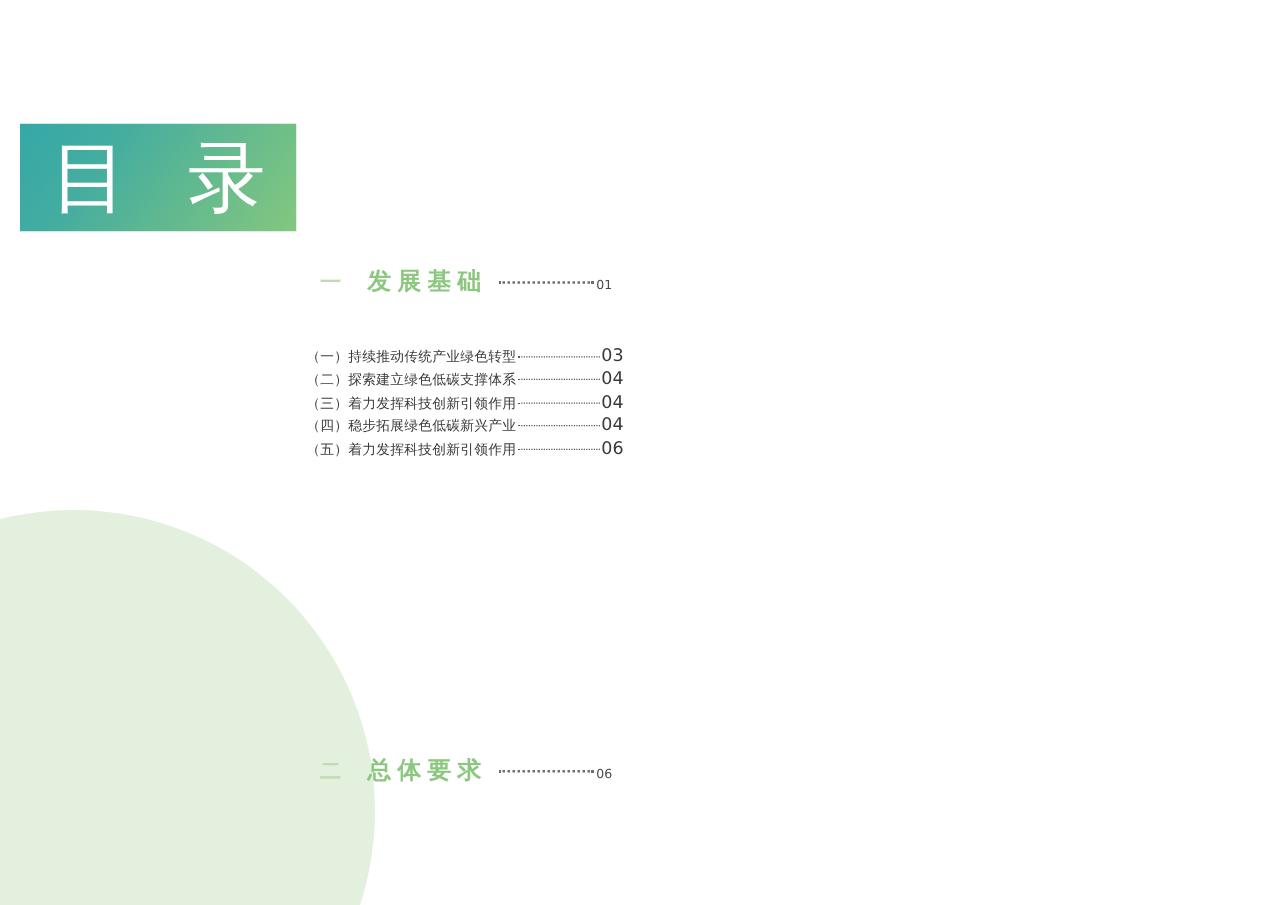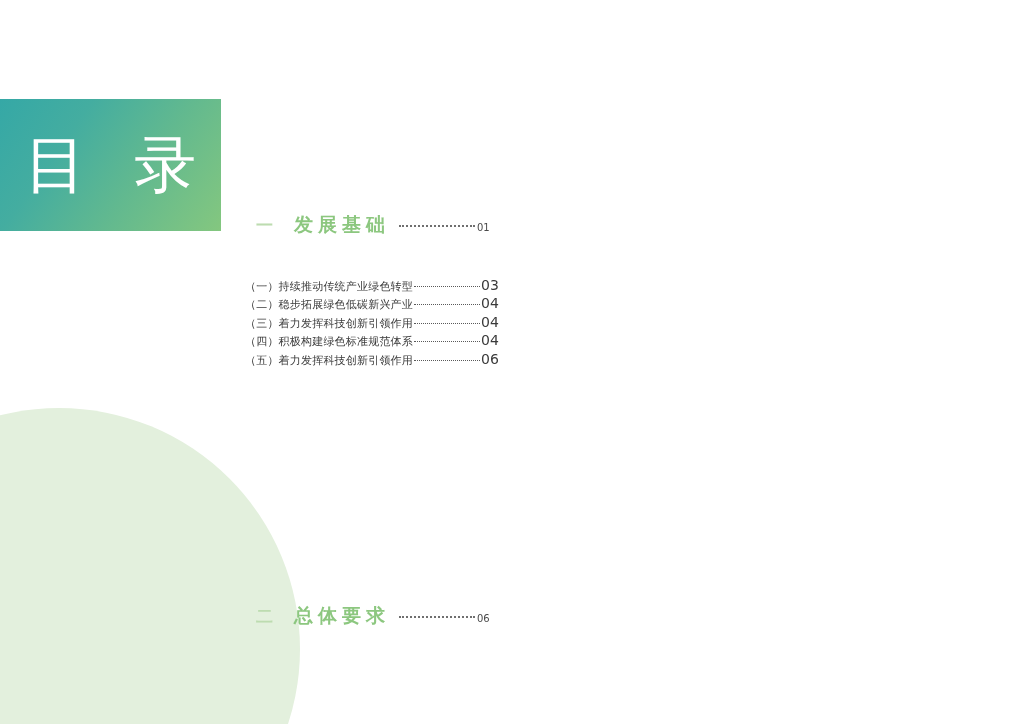--- a/index.html
+++ b/index.html
@@ -26,24 +26,24 @@
     width: 482px;
     height: 482px;
     border-radius: 50%;
     background: #e3f0dd;
     z-index: 0;
   }
 
   
   .title-block {
     position: absolute;
-    left: 0;
+    left: 16px;
     top: 99px;
     width: 221px;
-    height: 132px;
+    height: 86px;
     background: linear-gradient(125deg, #35a8a6 0%, #44ada0 30%, #62b98f 62%, #84c77f 100%);
     z-index: 2;
     display: flex;
     align-items: center;
     justify-content: center;
   }
   .title-text {
     color: #ffffff;
     font-family: "DejaVu Serif", "Liberation Serif", serif;
     font-size: 62px;
@@ -164,33 +164,33 @@
 
       <div class="sub-list">
         <div class="sub-item">
           <span class="sub-label">（一）</span>
           <span class="sub-label">持续推动传统产业绿色转型</span>
           <span class="sub-leader" style="width:66px"></span>
           <span class="sub-page">03</span>
         </div>
         <div class="sub-item">
           <span class="sub-label">（二）</span>
-          <span class="sub-label">稳步拓展绿色低碳新兴产业</span>
+          <span class="sub-label">探索建立绿色低碳支撑体系</span>
           <span class="sub-leader" style="width:66px"></span>
           <span class="sub-page">04</span>
         </div>
         <div class="sub-item">
           <span class="sub-label">（三）</span>
           <span class="sub-label">着力发挥科技创新引领作用</span>
           <span class="sub-leader" style="width:66px"></span>
           <span class="sub-page">04</span>
         </div>
         <div class="sub-item">
           <span class="sub-label">（四）</span>
-          <span class="sub-label">积极构建绿色标准规范体系</span>
+          <span class="sub-label">稳步拓展绿色低碳新兴产业</span>
           <span class="sub-leader" style="width:66px"></span>
           <span class="sub-page">04</span>
         </div>
         <div class="sub-item">
           <span class="sub-label">（五）</span>
           <span class="sub-label">着力发挥科技创新引领作用</span>
           <span class="sub-leader" style="width:66px"></span>
           <span class="sub-page">06</span>
         </div>
       </div>

